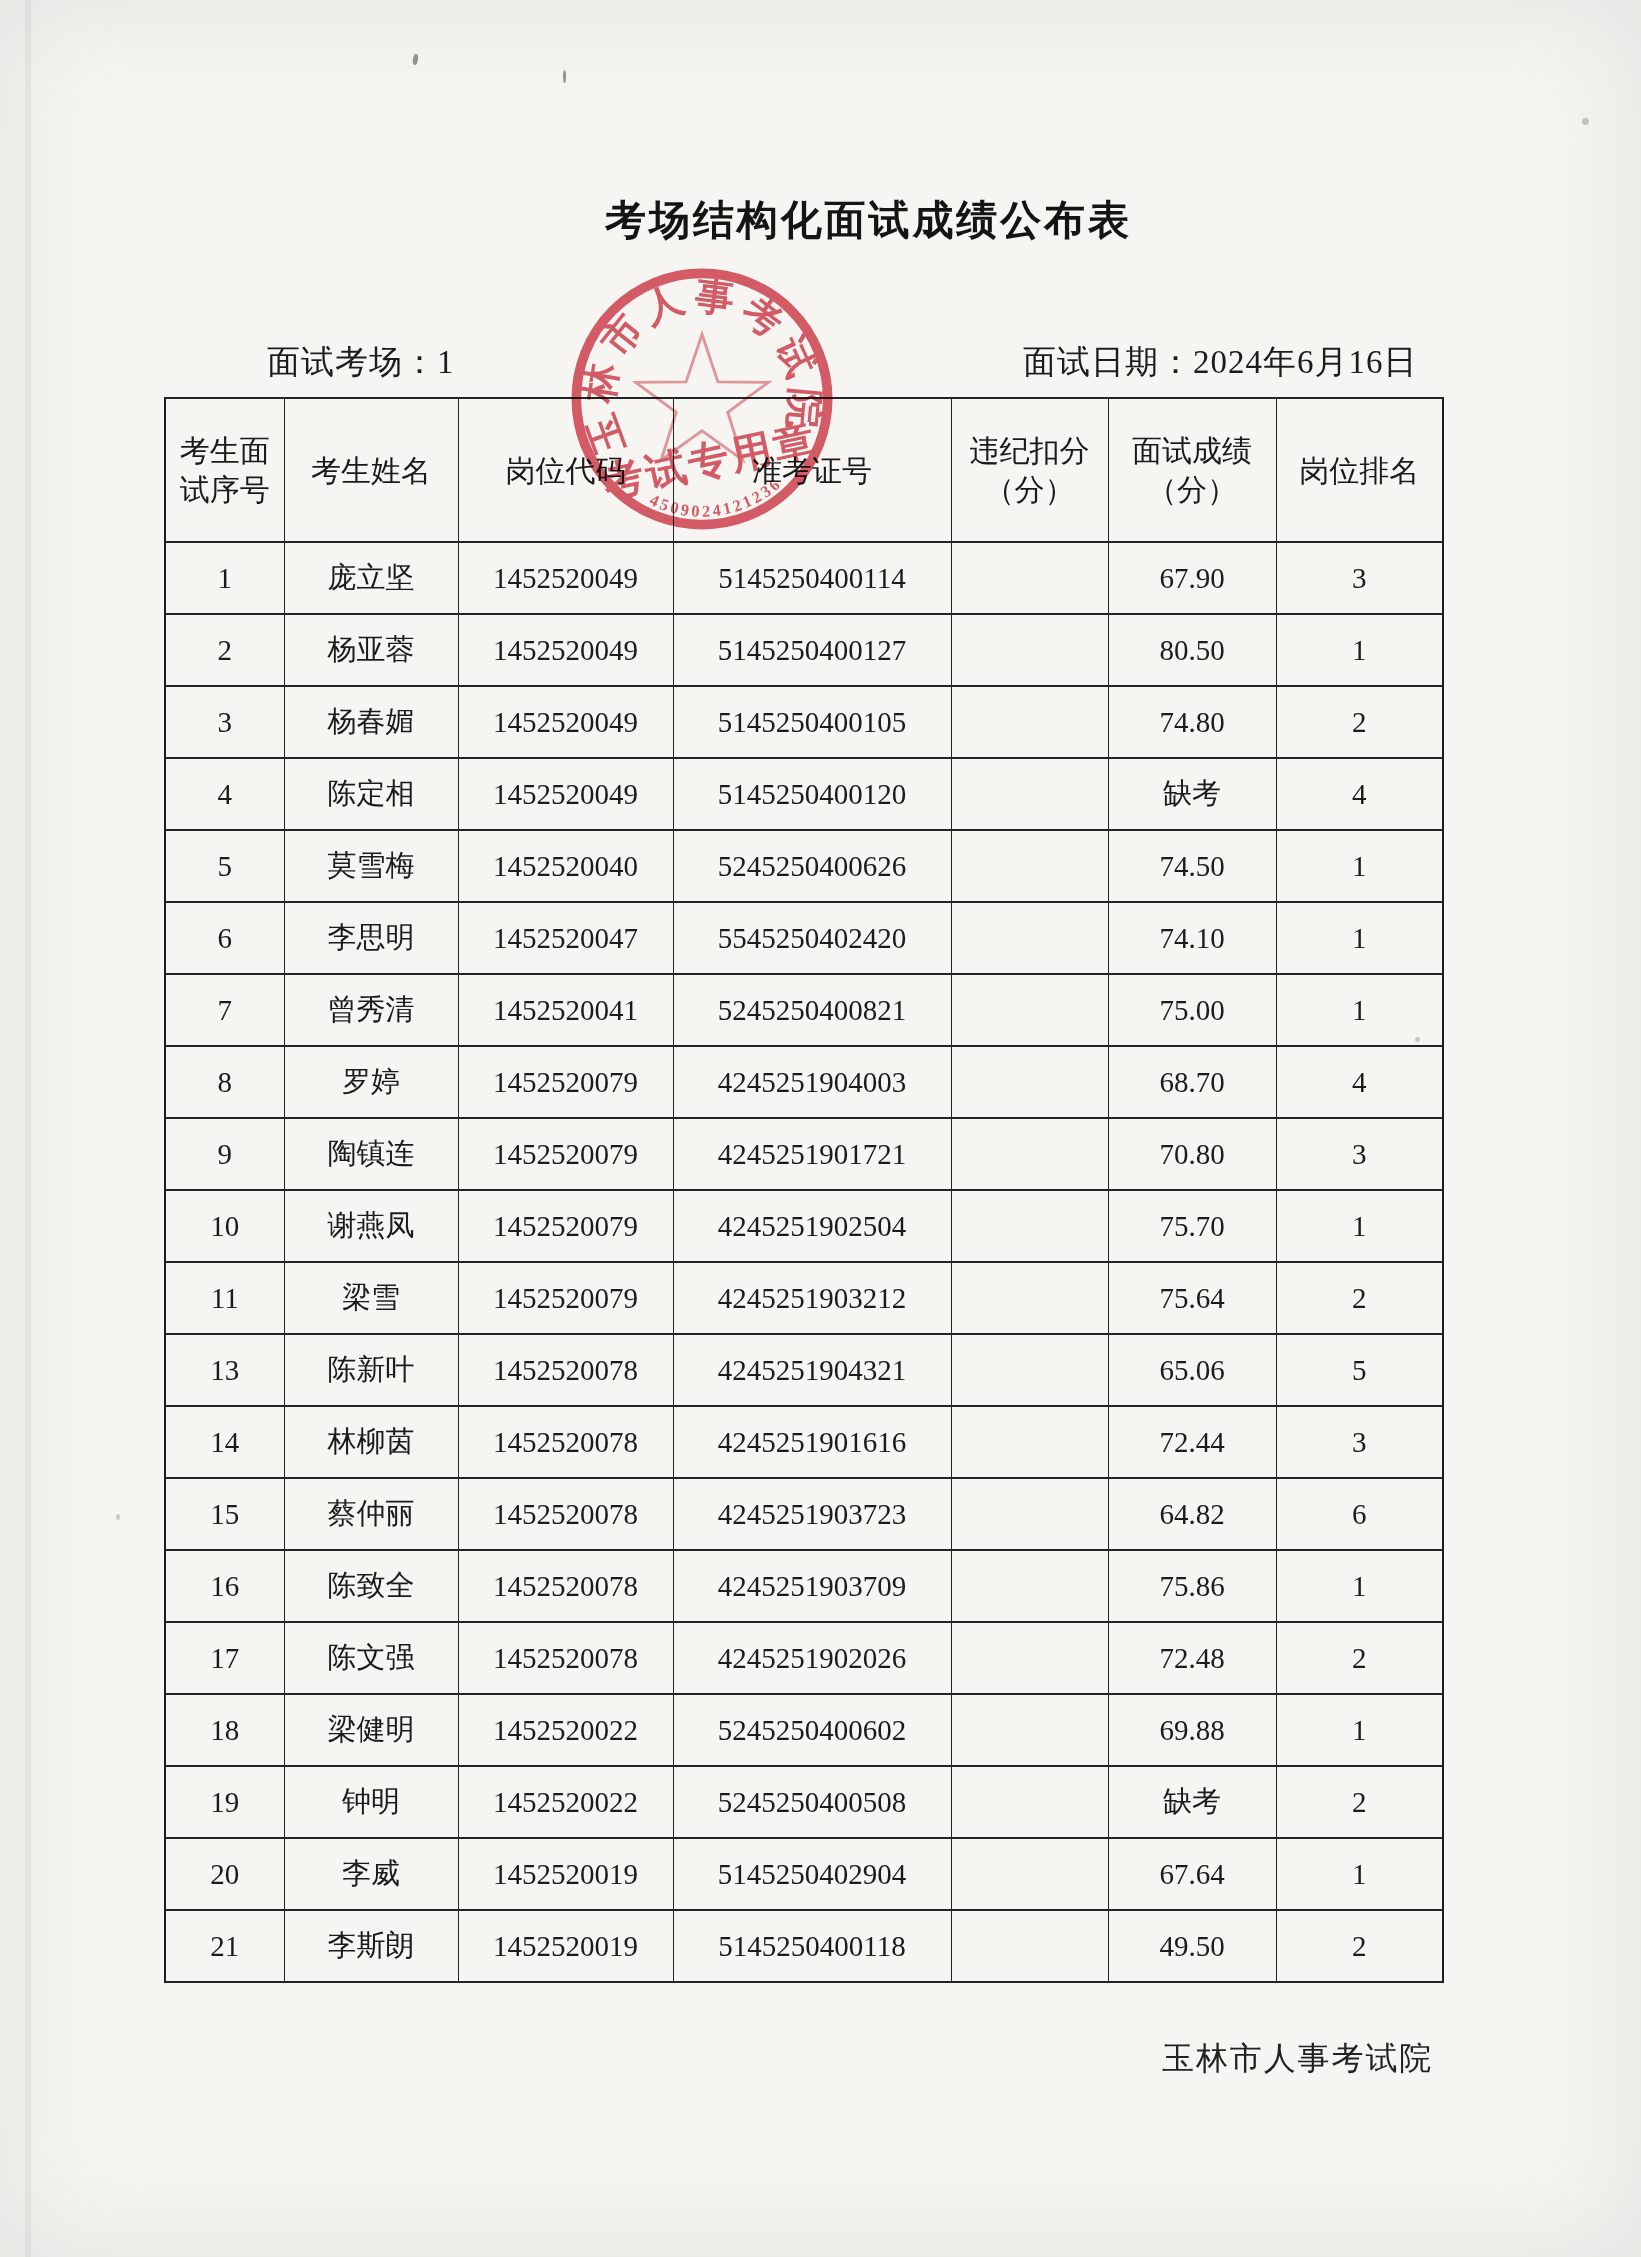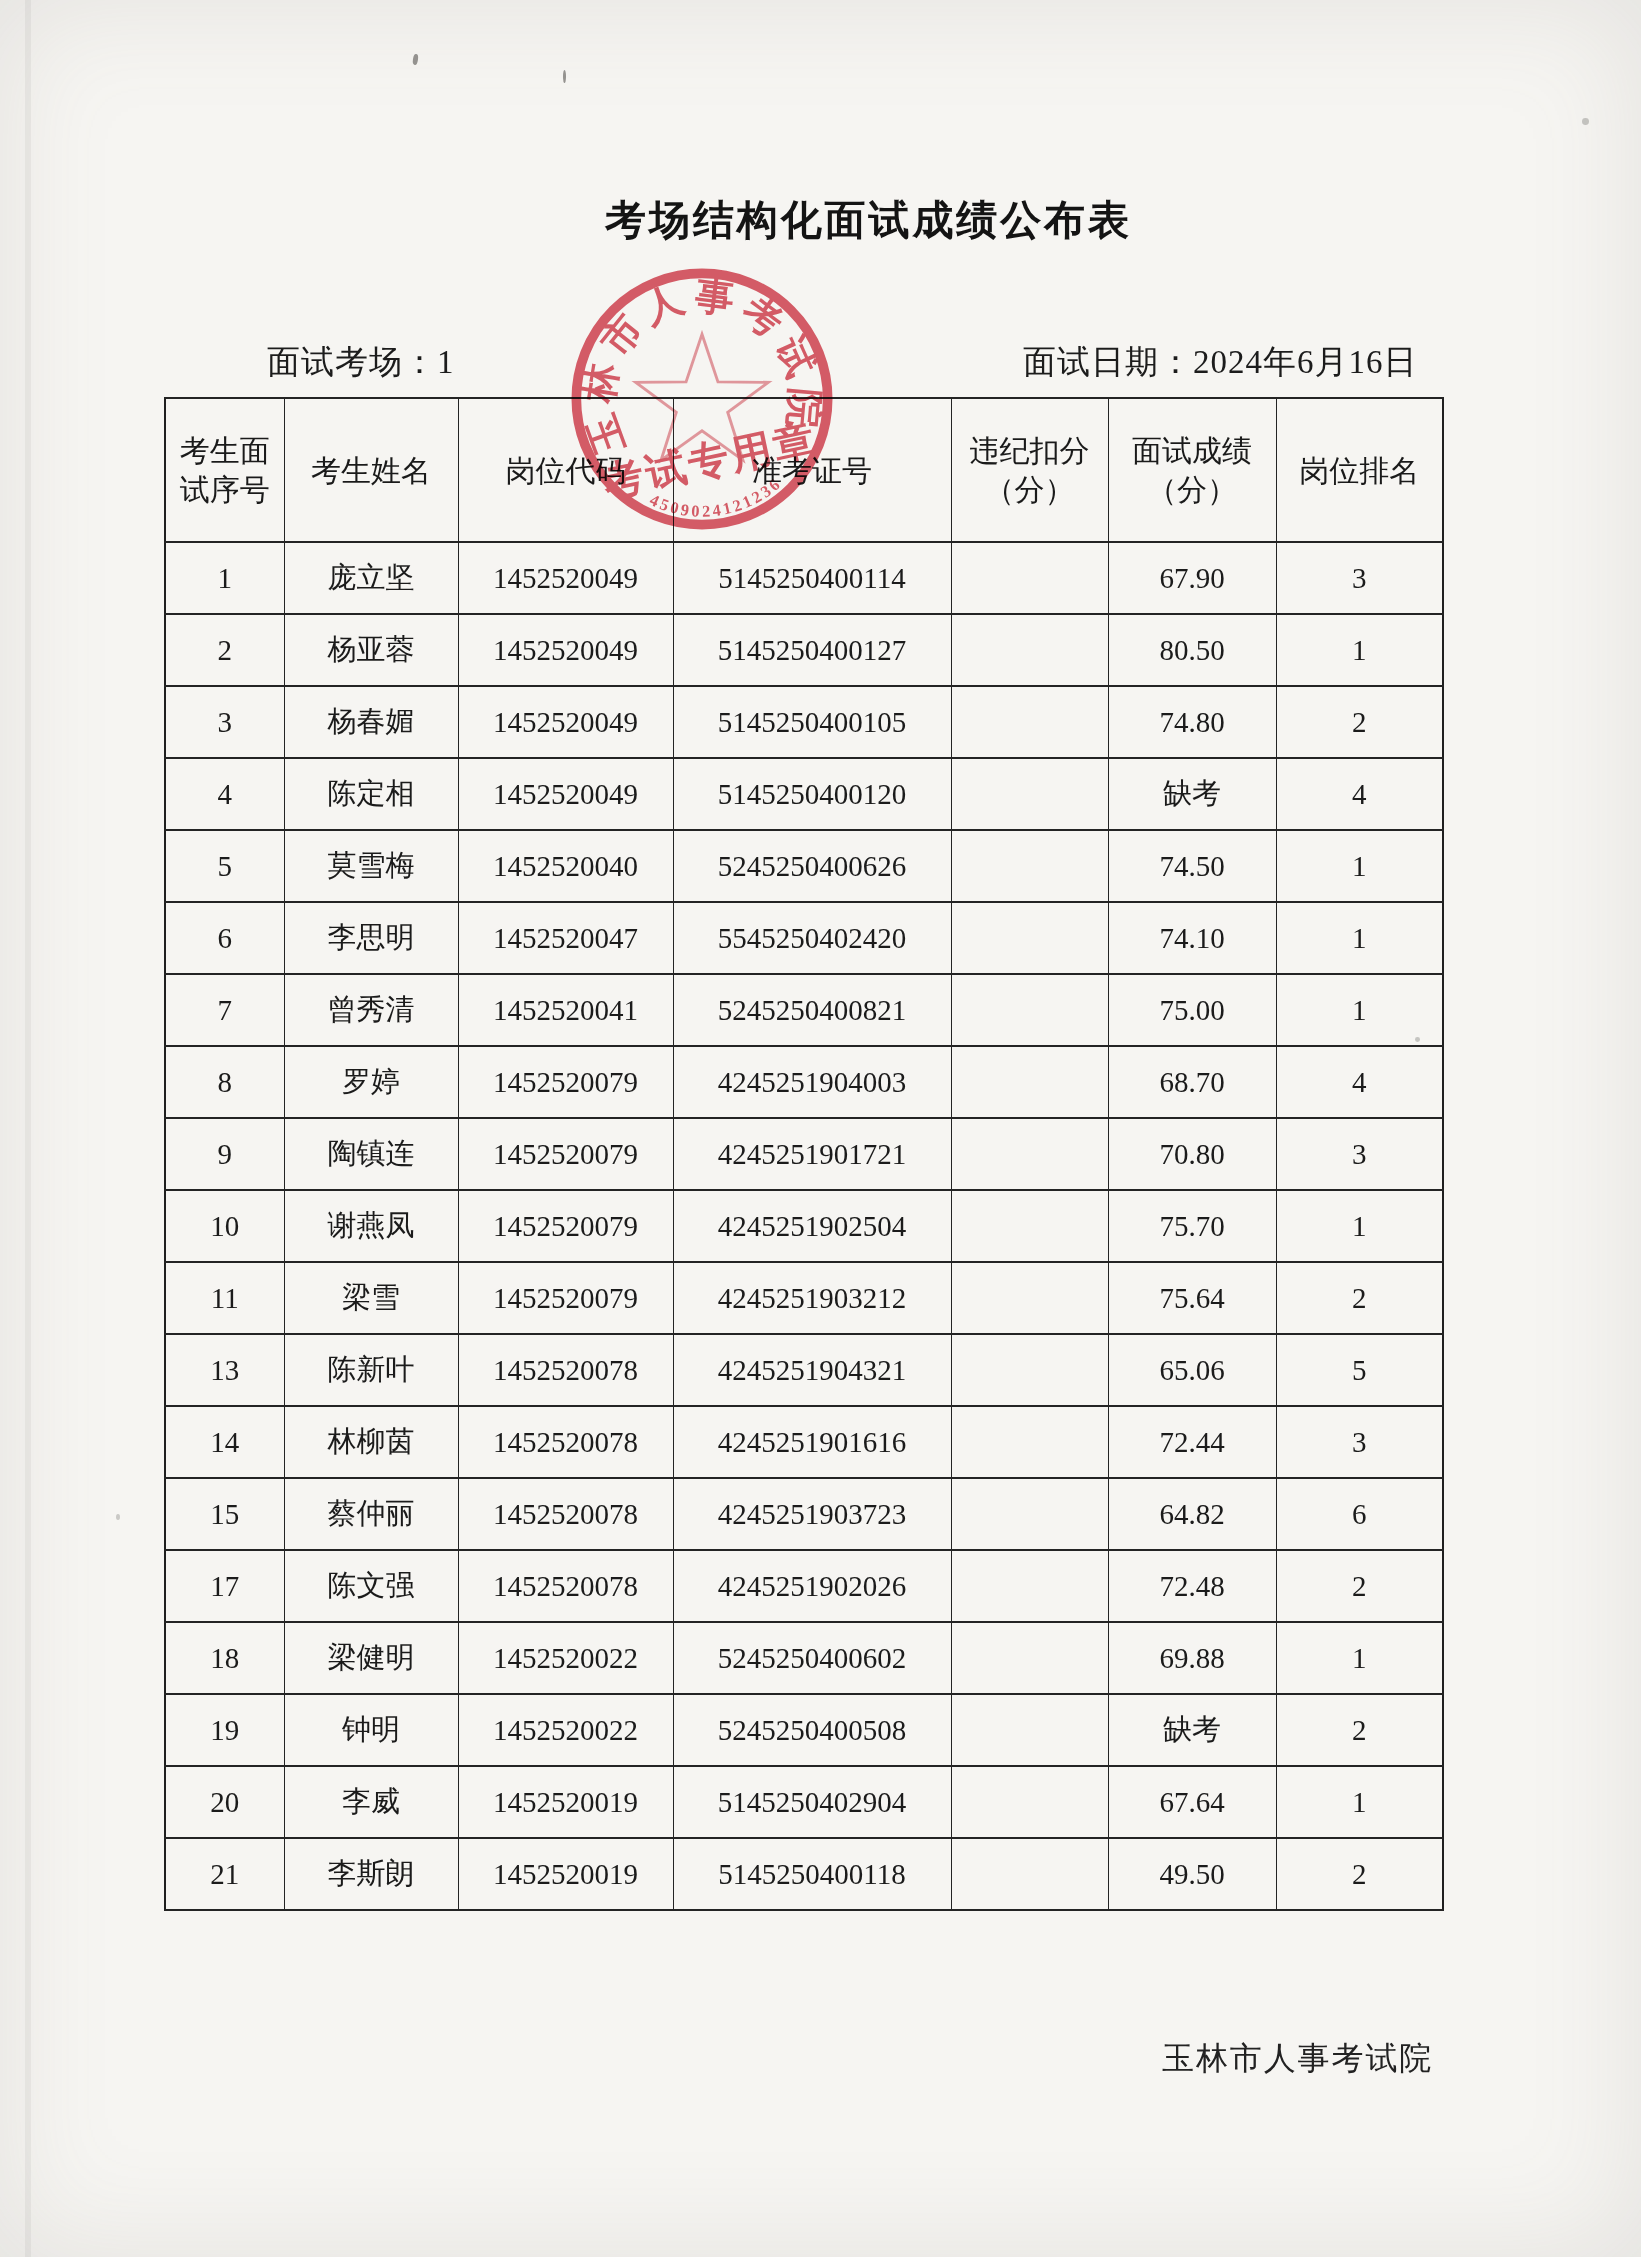--- a/index.html
+++ b/index.html
@@ -231,20 +231,29 @@
           <td>3</td>
         </tr>
         <tr>
           <td>15</td>
           <td>蔡仲丽</td>
           <td>1452520078</td>
           <td>4245251903723</td>
           <td></td>
           <td>64.82</td>
           <td>6</td>
+        </tr>
+        <tr>
+          <td>16</td>
+          <td>陈致全</td>
+          <td>1452520078</td>
+          <td>4245251903709</td>
+          <td></td>
+          <td>75.86</td>
+          <td>1</td>
         </tr>
         <tr>
           <td>17</td>
           <td>陈文强</td>
           <td>1452520078</td>
           <td>4245251902026</td>
           <td></td>
           <td>72.48</td>
           <td>2</td>
         </tr>

